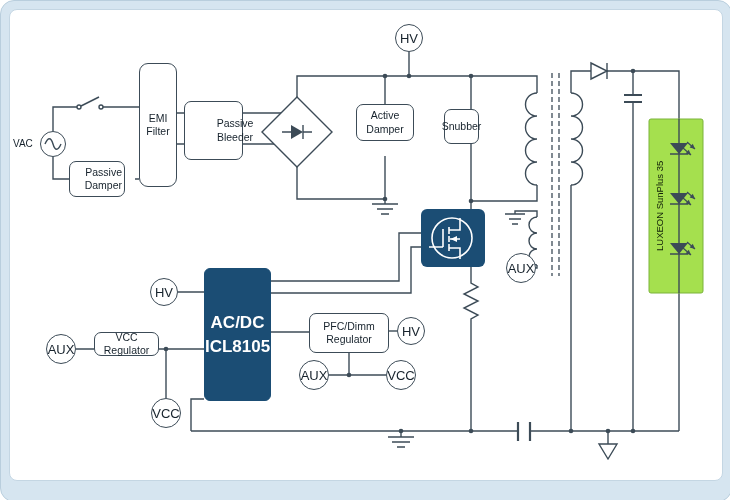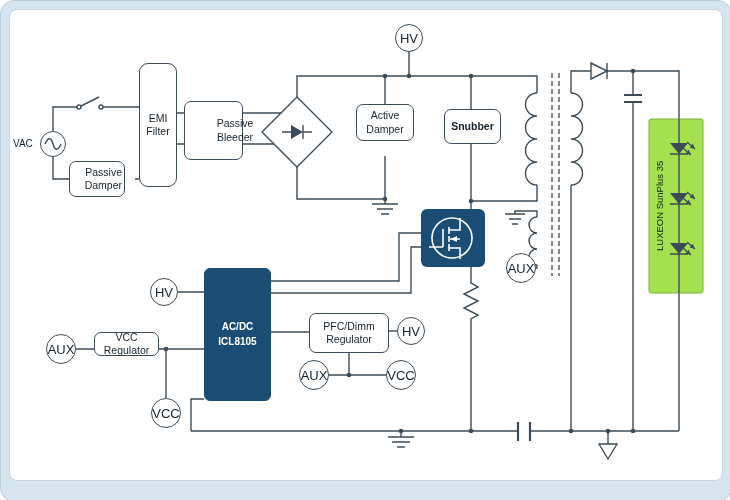--- a/index.html
+++ b/index.html
@@ -14,21 +14,21 @@
   .fillw{fill:var(--wire,#3c4b57);stroke:none;}
   .whitefill{fill:#fff;stroke:var(--wire,#3c4b57);stroke-width:1.4;}
   .mos{stroke:#fff;stroke-width:1.6;fill:none;}
   .ledfill{fill:var(--wire,#3c4b57);stroke:none;}
   .warrow{stroke:var(--wire,#3c4b57);stroke-width:1.2;fill:none;}
   .block{position:absolute;z-index:2;box-sizing:border-box;background:#fff;
          border:1.5px solid var(--wire,#3c4b57);border-radius:7px;
          display:flex;align-items:center;justify-content:center;text-align:center;
          font-size:10.5px;line-height:1.25;color:#16222c;padding:2px;}
   .block.dark{background:var(--accent-blue,#1b4d74);border-color:var(--accent-blue,#1b4d74);
-         color:#fff;font-weight:bold;font-size:10px;flex-direction:column;gap:3px;border-radius:6px;}
+         color:#fff;font-weight:bold;font-size:17px;flex-direction:column;gap:3px;border-radius:6px;}
   .term{position:absolute;z-index:2;box-sizing:border-box;background:#fff;
         border:1.5px solid var(--wire,#3c4b57);border-radius:50%;
         display:flex;align-items:center;justify-content:center;
         font-size:13px;color:#16222c;}
   .lbl{position:absolute;z-index:2;font-size:10px;color:#16222c;}
   .vtext{position:absolute;z-index:2;writing-mode:vertical-rl;transform:rotate(180deg);
          display:flex;align-items:center;justify-content:center;
          font-size:9.5px;color:#122108;}
 </style>
 </head>
@@ -178,21 +178,21 @@
   </div>
 
   <div class="block" style="left:68px;top:160px;width:56px;height:36px;text-align:right;">Passive Damper</div>
 
   <div class="block" style="left:138px;top:62px;width:38px;height:124px;border-radius:9px;">EMI Filter</div>
 
   <div class="block" style="left:183px;top:100px;width:59px;height:59px;padding-left:45px;">Passive Bleeder</div>
 
   <div class="block" style="left:355px;top:103px;width:58px;height:37px;">Active Damper</div>
 
-  <div class="block" style="left:443px;top:108px;width:57px;height:35px;font-weight:bold;">Snubber</div>
+  <div class="block" style="left:443px;top:108px;width:35px;height:35px;">Snubber</div>
 
   <div class="block" style="left:93px;top:331px;width:65px;height:24px;">VCC Regulator</div>
 
   <div class="block dark" style="left:203px;top:267px;width:67px;height:133px;">
     <div>AC/DC</div>
     <div>ICL8105</div>
   </div>
 
   <div class="block" style="left:308px;top:312px;width:80px;height:40px;">PFC/Dimm Regulator</div>
 

